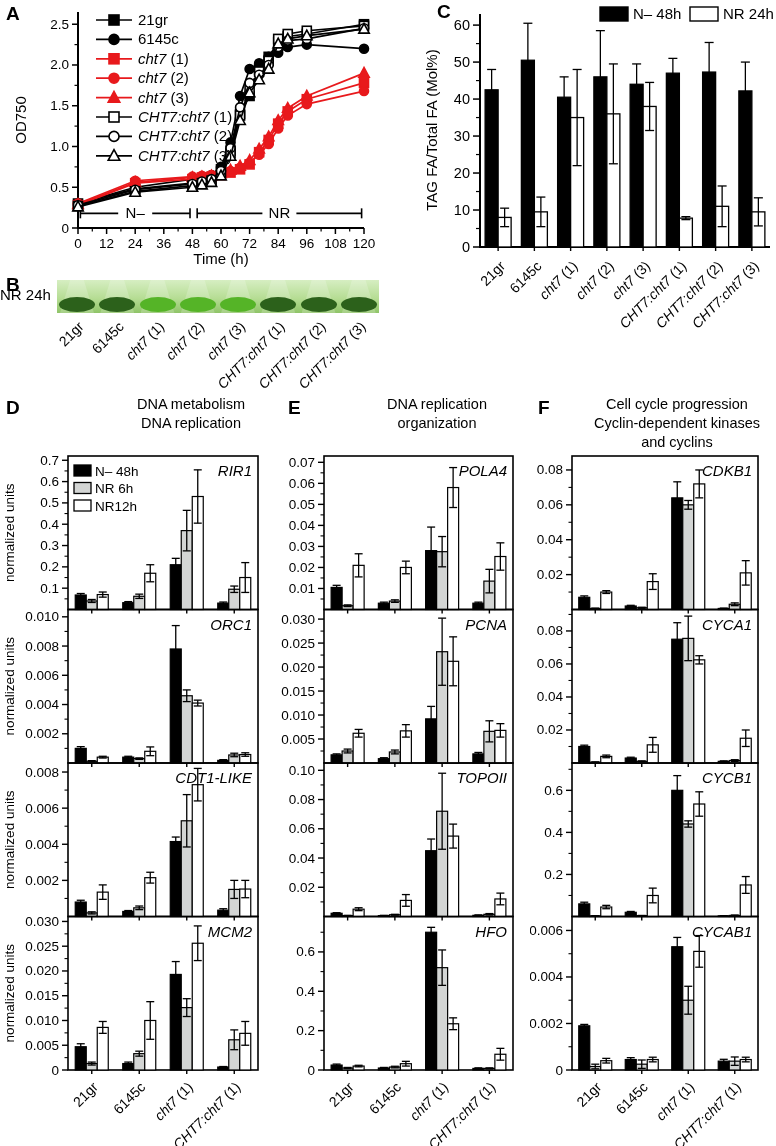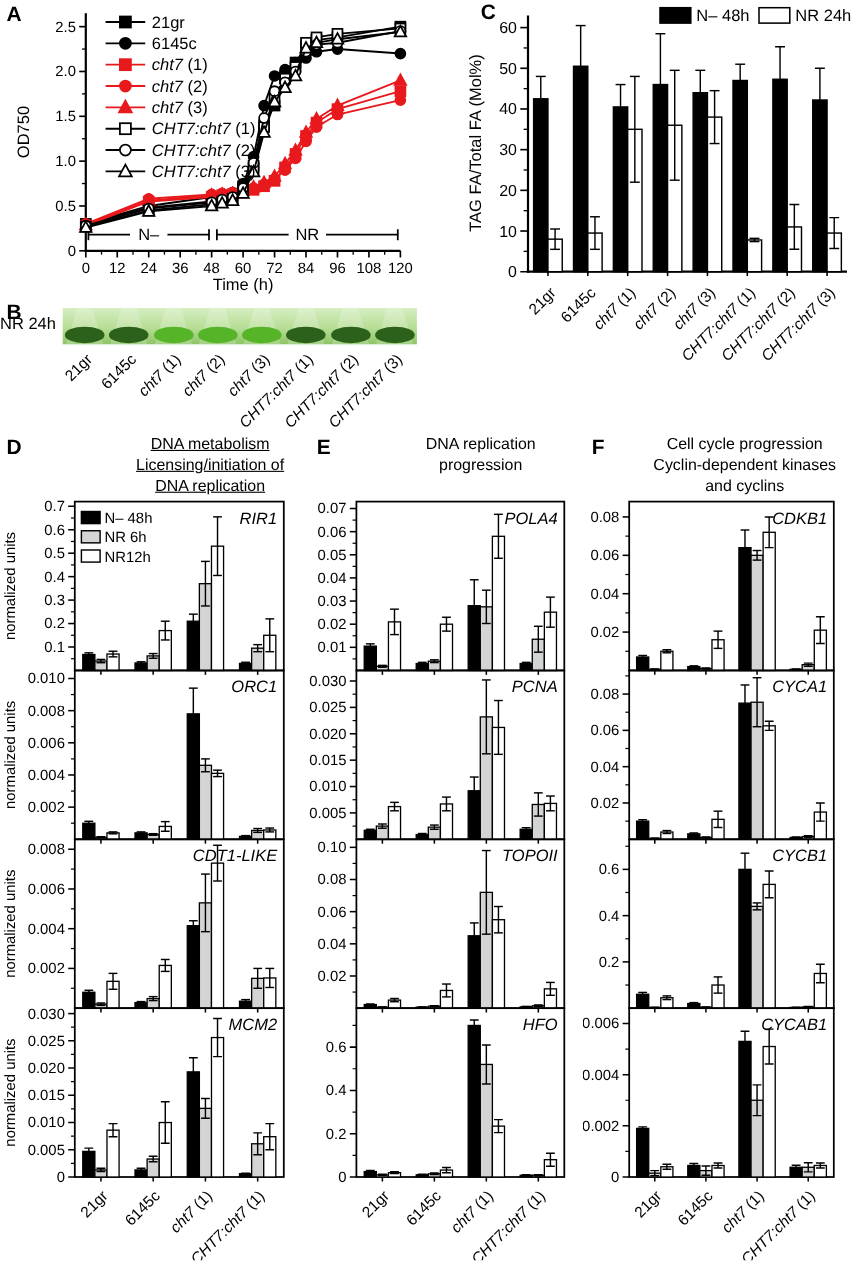--- a/index.html
+++ b/index.html
@@ -406,23 +406,22 @@
         <rect x="215" y="7" width="28" height="14" fill="#000000" stroke="#000" stroke-width="1.4"></rect>
         <text x="248" y="19" font-size="15">N– 48h</text>
         <rect x="305" y="7" width="28" height="14" fill="#ffffff" stroke="#000" stroke-width="1.4"></rect>
         <text x="338" y="19" font-size="15">NR 24h</text>
       </svg>
     <div class="plabel" style="left:52px;top:2px;">C</div>
   </div>
 
   <div class="panel" id="panelD" style="left:0;top:393px;width:270px;height:753px;">
     <div class="plabel" style="left:6px;top:5px;">D</div>
-    <div class="ctitle" style="padding-left:56px;text-decoration:underline;">
+    <div class="ctitle" style="padding-left:56px;">
       <div>DNA metabolism</div>
-      <div>Licensing/initiation of</div>
       <div>DNA replication</div>
     </div>
     <svg id="svgD" width="270" height="700" style="top:55px;">
         <rect x="68" y="8" width="190" height="153.5" fill="none" stroke="#000" stroke-width="1.6"></rect>
         <line x1="68" y1="140.18055555555554" x2="62" y2="140.18055555555554" stroke="#000" stroke-width="1.4"></line>
         <text x="59" y="144.68055555555554" text-anchor="end" font-size="13.5">0.1</text>
         <line x1="68" y1="118.86111111111111" x2="62" y2="118.86111111111111" stroke="#000" stroke-width="1.4"></line>
         <text x="59" y="123.36111111111111" text-anchor="end" font-size="13.5">0.2</text>
         <line x1="68" y1="97.54166666666666" x2="62" y2="97.54166666666666" stroke="#000" stroke-width="1.4"></line>
         <text x="59" y="102.04166666666666" text-anchor="end" font-size="13.5">0.3</text>
@@ -717,21 +716,21 @@
         <text x="0" y="0" text-anchor="end" font-size="14" transform="translate(193.75,640) rotate(-45)"><tspan font-style="italic">cht7</tspan><tspan> (1)</tspan></text>
         <text x="0" y="0" text-anchor="end" font-size="14" transform="translate(241.25,640) rotate(-45)"><tspan font-style="italic">CHT7:cht7</tspan><tspan> (1)</tspan></text>
         <text x="0" y="0" text-anchor="middle" font-size="13.5" transform="translate(14,545.25) rotate(-90)">normalized units</text>
       </svg>
   </div>
 
   <div class="panel" id="panelE" style="left:270px;top:393px;width:260px;height:753px;">
     <div class="plabel" style="left:18px;top:5px;">E</div>
     <div class="ctitle" style="padding-left:37px;">
       <div>DNA replication</div>
-      <div>progression</div>
+      <div>organization</div>
     </div>
     <svg id="svgE" width="260" height="700" style="top:55px;">
         <rect x="54" y="8" width="189" height="153.5" fill="none" stroke="#000" stroke-width="1.6"></rect>
         <line x1="54" y1="140.47260273972603" x2="48" y2="140.47260273972603" stroke="#000" stroke-width="1.4"></line>
         <text x="45" y="144.97260273972603" text-anchor="end" font-size="13.5">0.01</text>
         <line x1="54" y1="119.44520547945206" x2="48" y2="119.44520547945206" stroke="#000" stroke-width="1.4"></line>
         <text x="45" y="123.94520547945206" text-anchor="end" font-size="13.5">0.02</text>
         <line x1="54" y1="98.41780821917808" x2="48" y2="98.41780821917808" stroke="#000" stroke-width="1.4"></line>
         <text x="45" y="102.91780821917808" text-anchor="end" font-size="13.5">0.03</text>
         <line x1="54" y1="77.3904109589041" x2="48" y2="77.3904109589041" stroke="#000" stroke-width="1.4"></line>

